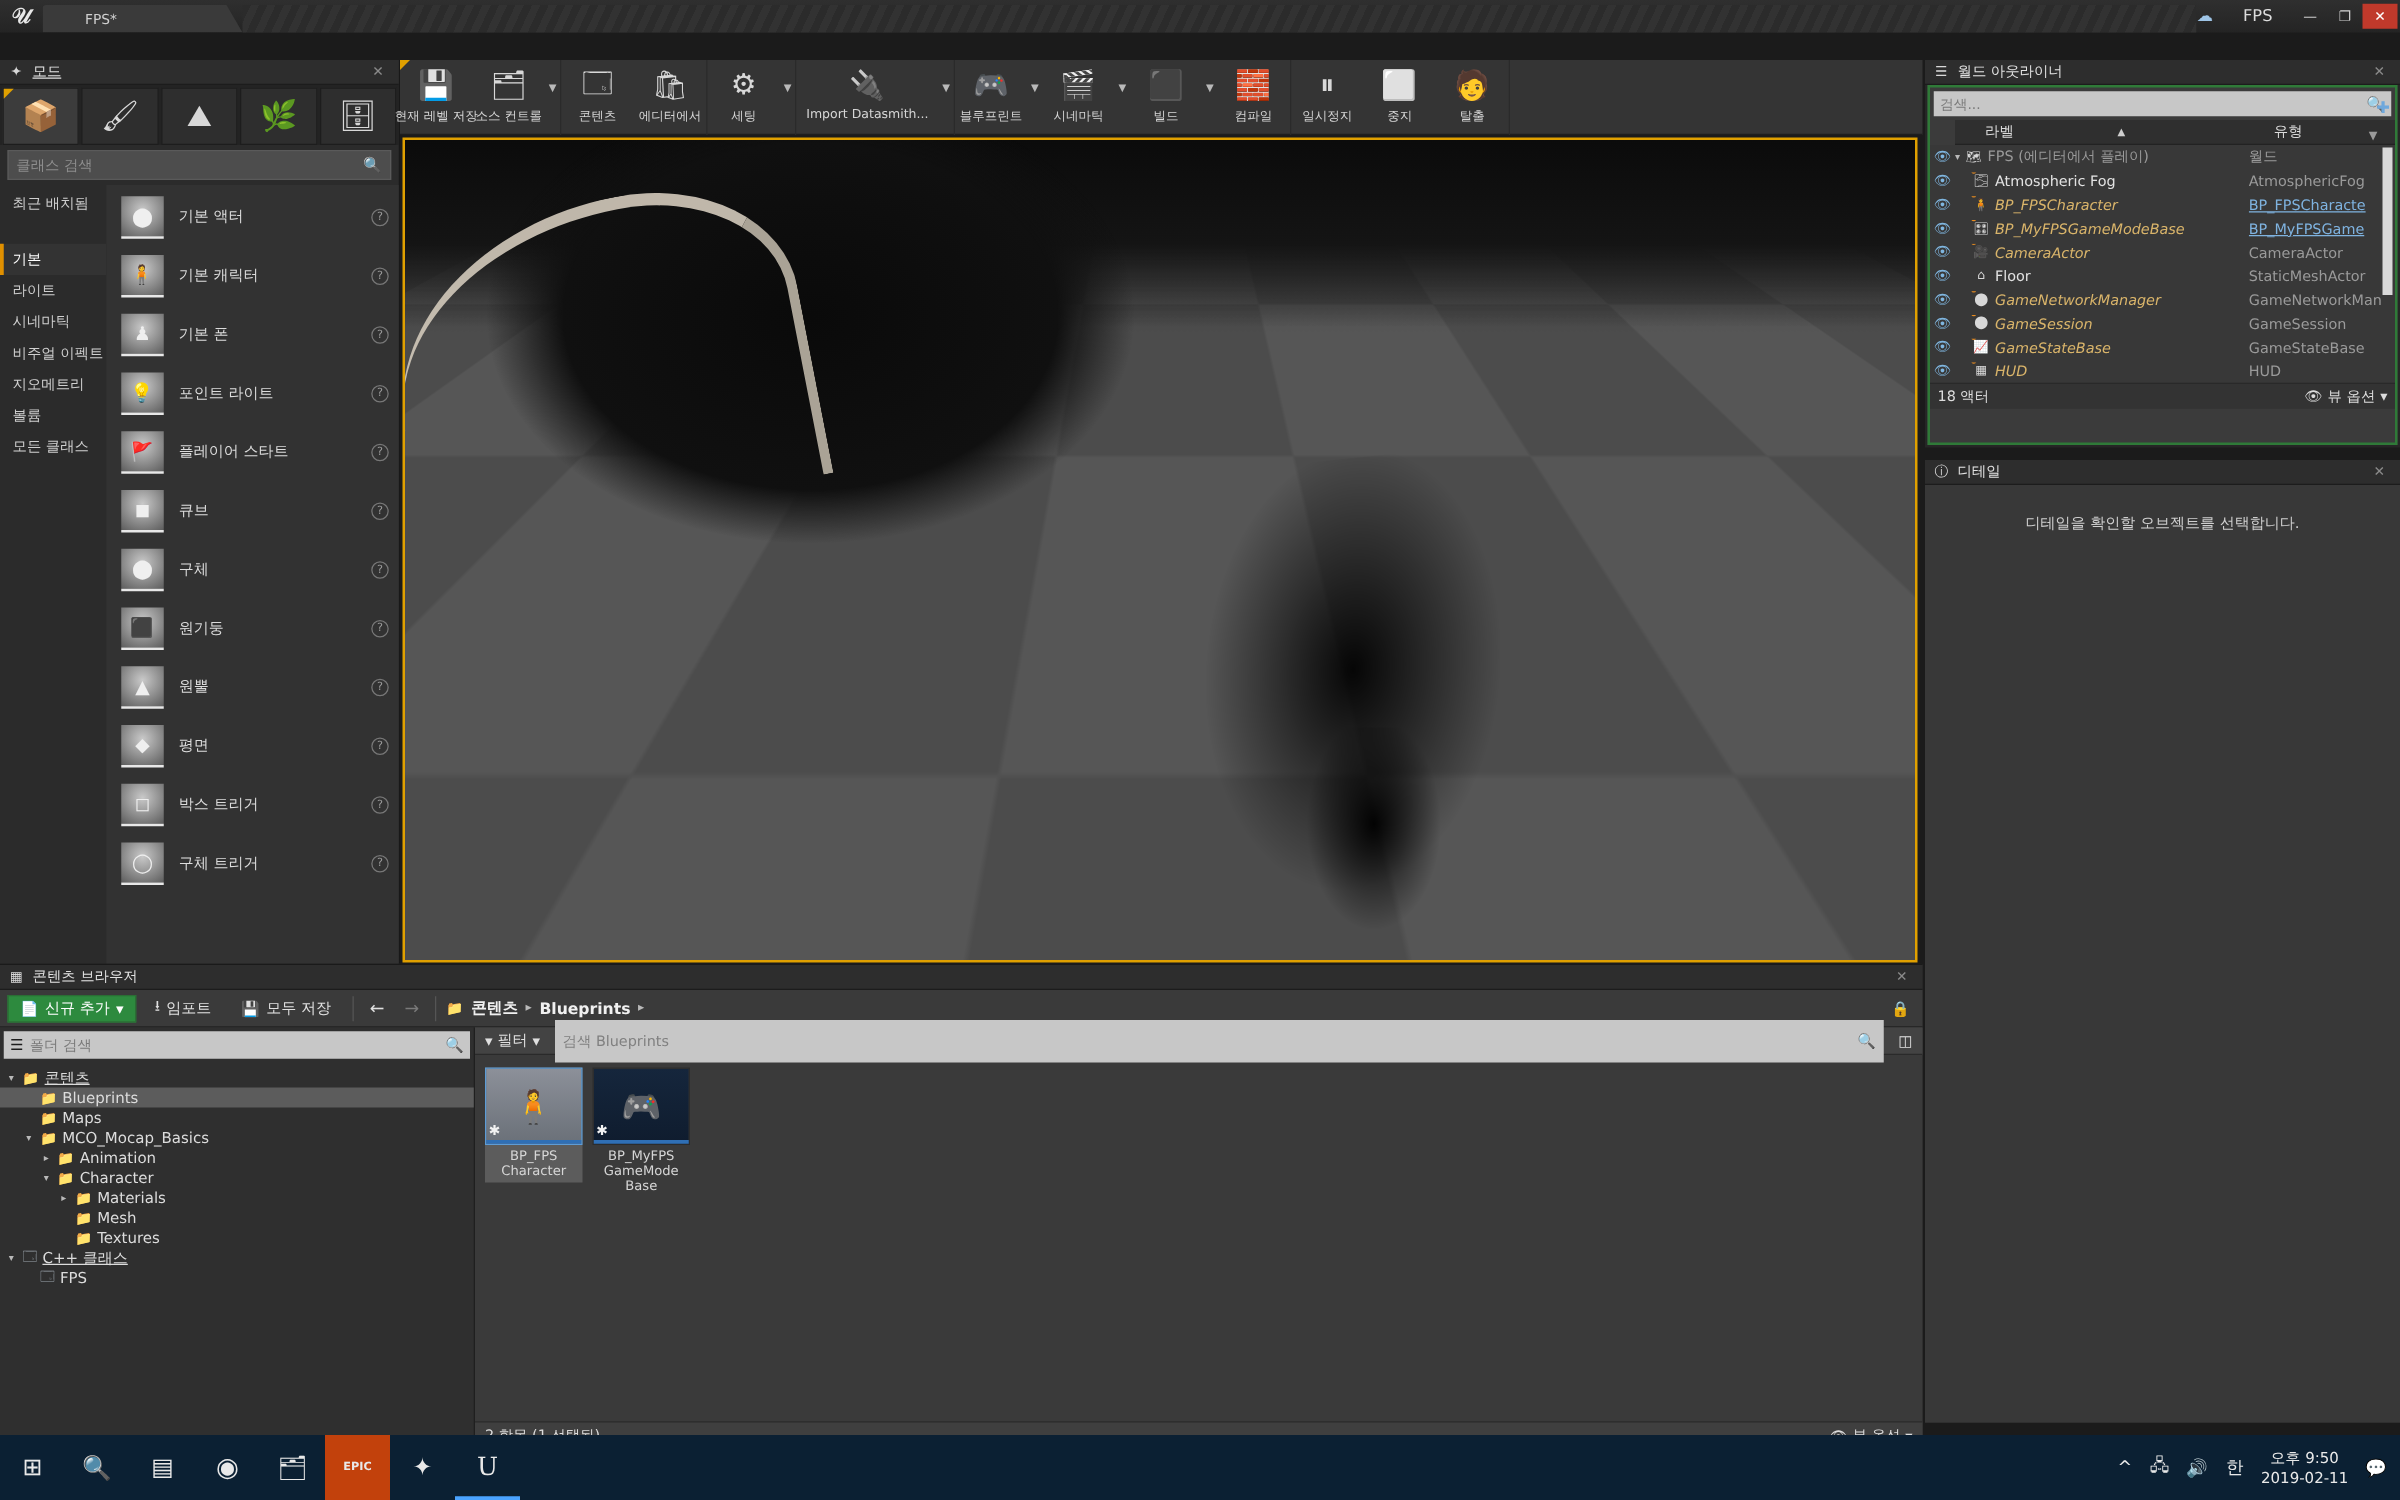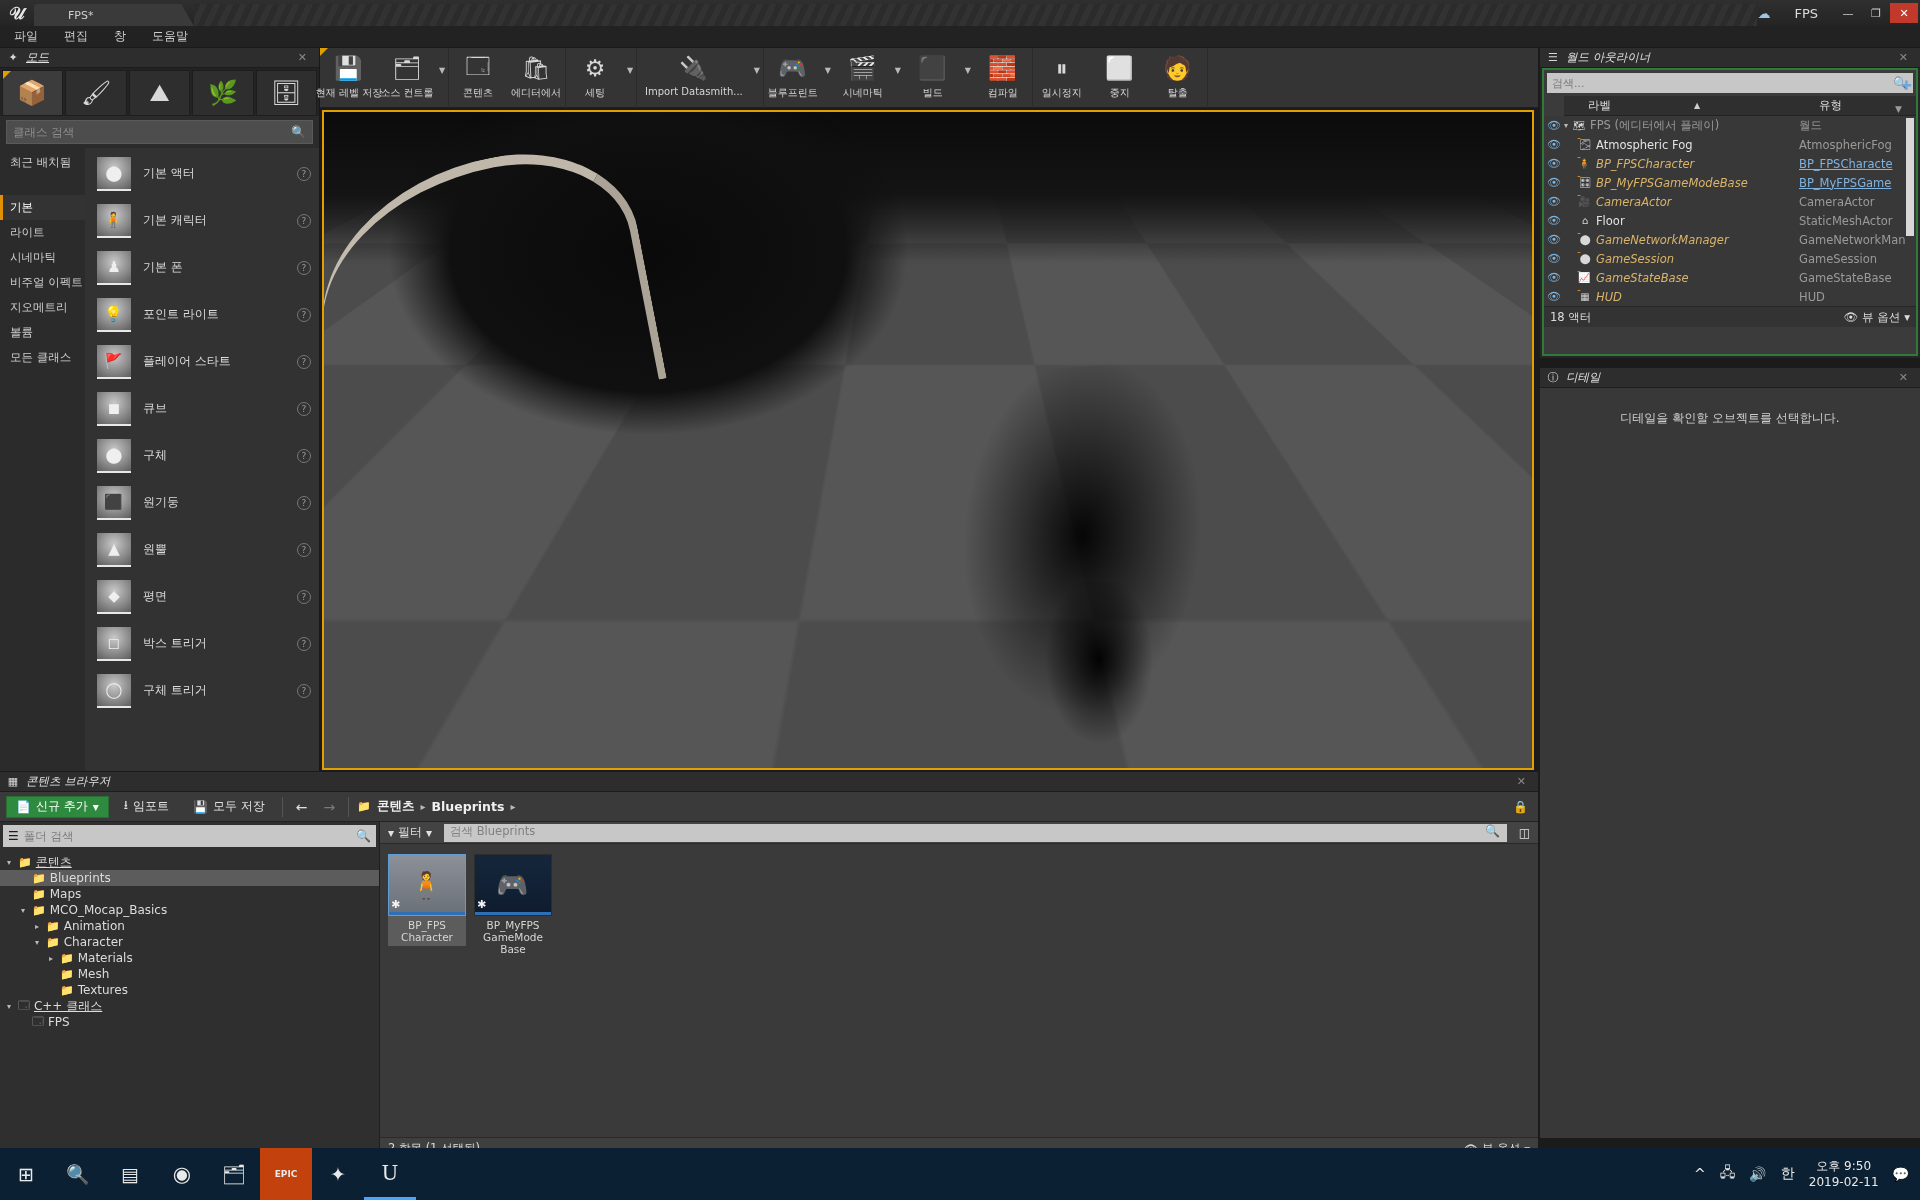--- a/index.html
+++ b/index.html
@@ -28,21 +28,21 @@
   
   .menubar{ position:absolute; left:0; top:26px; width:1920px; height:22px;
     background:#222; display:flex; align-items:center; padding-left:14px; gap:26px;
     border-bottom:1px solid #1a1a1a; }
   .menubar span{ font-size:12px; color:#cccccc; }
 
   
   .panel{ position:absolute; background:#262626; }
   .tabhdr{ height:20px; background:#2d2d2d; display:flex; align-items:center;
     padding:0 6px; gap:6px; border-bottom:1px solid #1c1c1c; }
-  .tabhdr .ttl{ font-size:11.5px; color:#e2e2e2;font-style:italic; }
+  .tabhdr .ttl{ font-size:11.5px; color:#e2e2e2; }
   .tabhdr .xbtn{ margin-left:auto; color:#8a8a8a; font-size:11px; padding:0 6px; }
   .tabhdr .ticon{ width:14px;height:14px; display:flex;align-items:center;justify-content:center; font-size:11px; }
 
   #modes{ left:0; top:48px; width:320px; height:723px; background:#2b2b2b;
     border-right:1px solid #181818; }
   .modes-tabs{ display:flex; height:48px; background:#232323; padding:2px 2px 0 2px; gap:2px; }
   .modetab{ flex:1; background:#2e2e2e; display:flex; align-items:center; justify-content:center;
     border:1px solid #1d1d1d; position:relative; }
   .modetab.active{ background:#3c3c3c; }
   .searchrow{ height:24px; margin:4px 6px; background:#4d4d4d; border:1px solid #5a5a5a;
@@ -168,22 +168,22 @@
   .ftree{ padding-top:4px; }
   .frow{ height:16px; display:flex; align-items:center; font-size:12px; color:#dcdcdc; gap:4px; }
   .frow.sel{ background:#5c5c5c; }
   .frow .tw{ width:10px; text-align:center; font-size:8px; color:#b9b9b9; }
   .fold{ color:#9aa3ab; font-size:11px; }
   .underline{ text-decoration:underline; }
   .cbright{ flex:1; background:#3a3a3a; display:flex; flex-direction:column; }
   .filterbar{ height:22px; background:#434343; display:flex; align-items:center;
     border-bottom:1px solid #2a2a2a; }
   .filterbtn{ display:flex; align-items:center; gap:4px; padding:0 8px; font-size:12px; color:#e0e0e0; }
-  .assetsearch{ flex:1; height:18px; margin:0 4px; background:#c7c7c7; display:flex;
-    align-items:flex-start; padding:0 6px; }
+  .assetsearch{ flex:1; height:34px; margin:0 4px; background:#c7c7c7; display:flex;
+    align-items:center; padding:0 6px; }
   .assetsearch input{ flex:1; background:transparent; border:0; outline:none; color:#1c1c1c;
     font-size:11.5px; font-family:inherit; }
   .assetsearch input::placeholder{ color:#808080; }
   .tiles{ flex:1; display:flex; padding:10px 8px; gap:8px; align-items:flex-start; }
   .tile{ width:78px; }
   .tile .thumb{ width:78px; height:62px; position:relative; border:1px solid #2c2c2c;
     display:flex; align-items:center; justify-content:center; font-size:26px; }
   .tile.sel .thumb{ border-color:#5d9cd6; }
   .tile.sel{ background:#5c5c5c; }
   .thumb .bluebar{ position:absolute; left:0; right:0; bottom:0; height:3px; background:#2f6fb5; }
@@ -216,26 +216,20 @@
     <div class="tab-stripes"></div>
     <div class="tb-right">
       <span class="cloudicon">☁</span>
       <span class="fpslabel">FPS</span>
       <span class="winbtn">—</span>
       <span class="winbtn">❐</span>
       <span class="winbtn close">✕</span>
     </div>
   </div>
 
-  <div class="menubar">
-    <span>파일</span>
-    <span>편집</span>
-    <span>창</span>
-    <span>도움말</span>
-  </div>
 
   <div class="panel" id="modes">
     <div class="tabhdr">
       <span class="ticon">✦</span>
       <span class="ttl underline">모드</span>
       <span class="xbtn">✕</span>
     </div>
     <div class="modes-tabs" id="modeTabs">
         <div class="modetab active">
           <div class="corner"></div>

